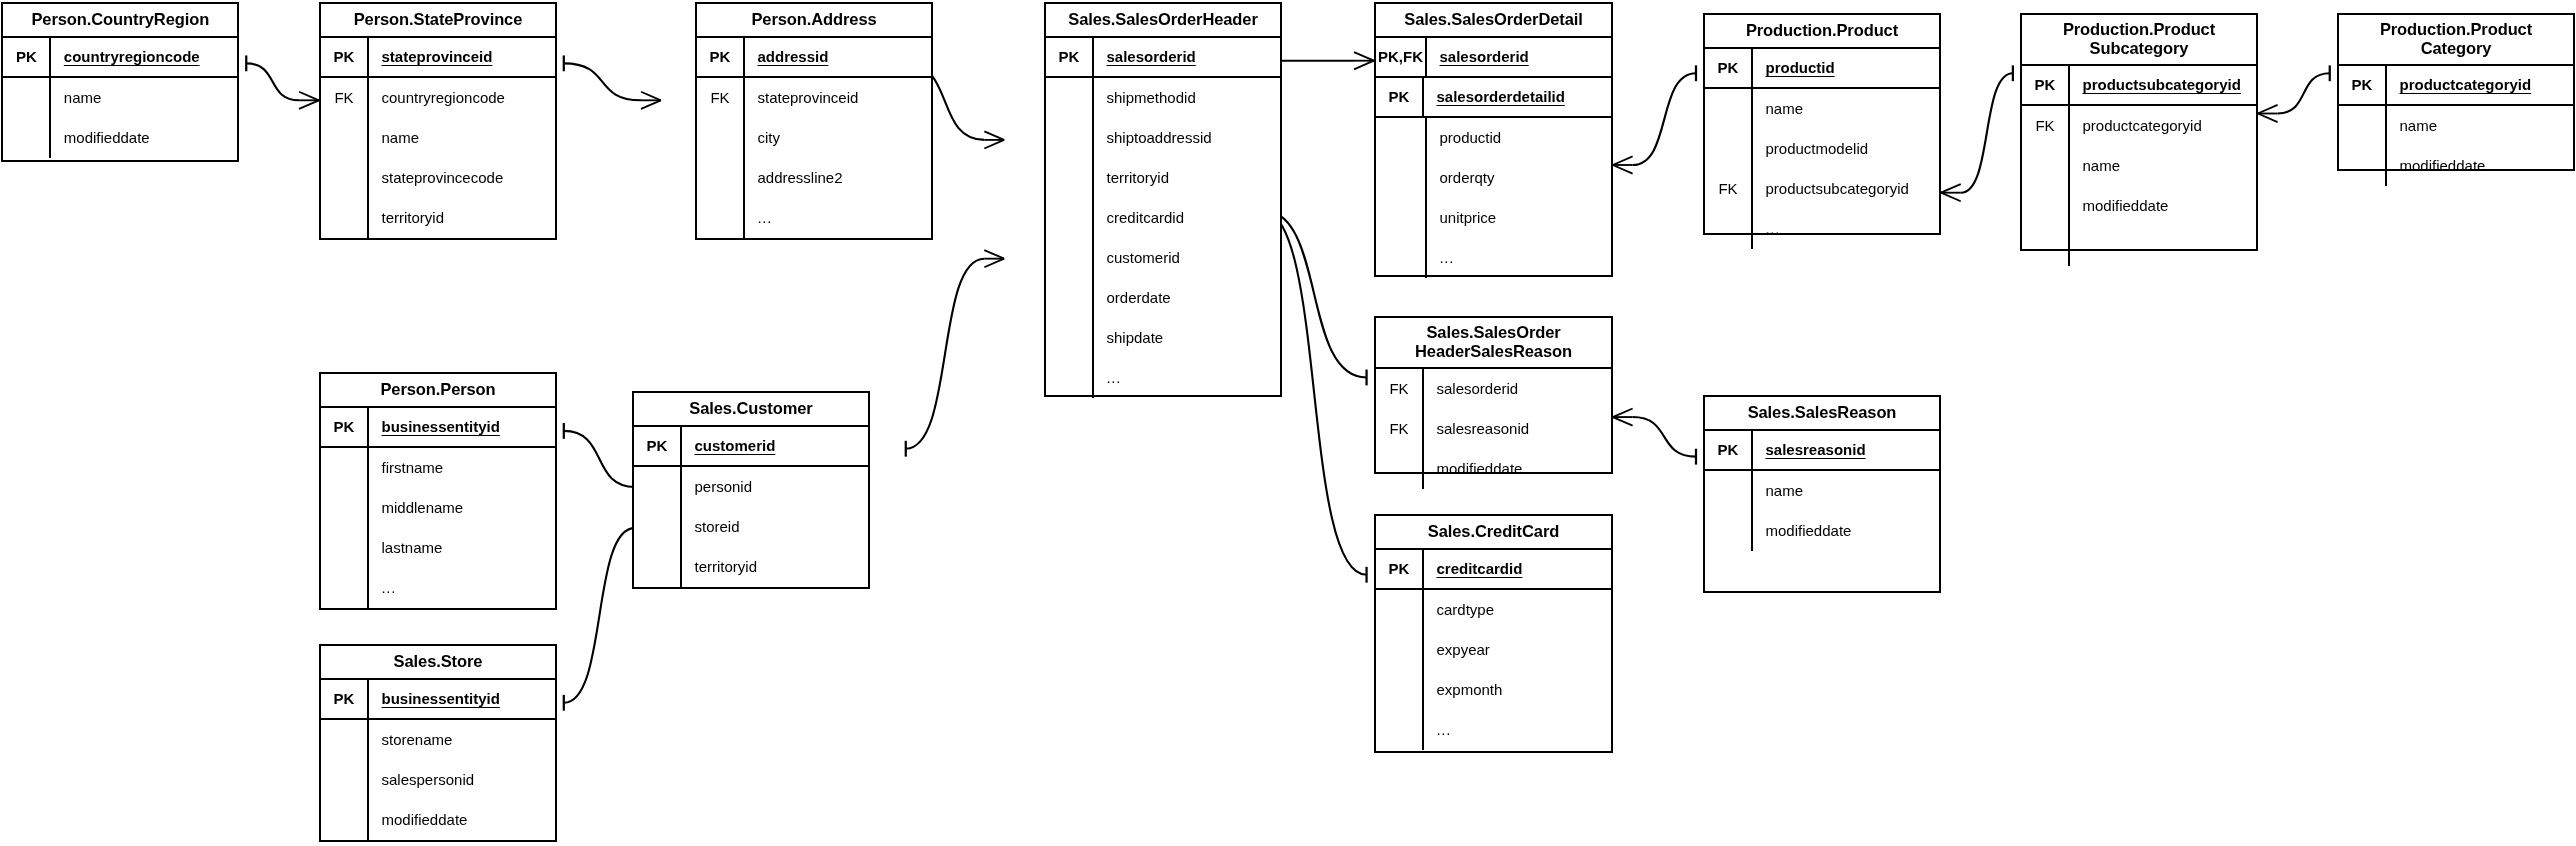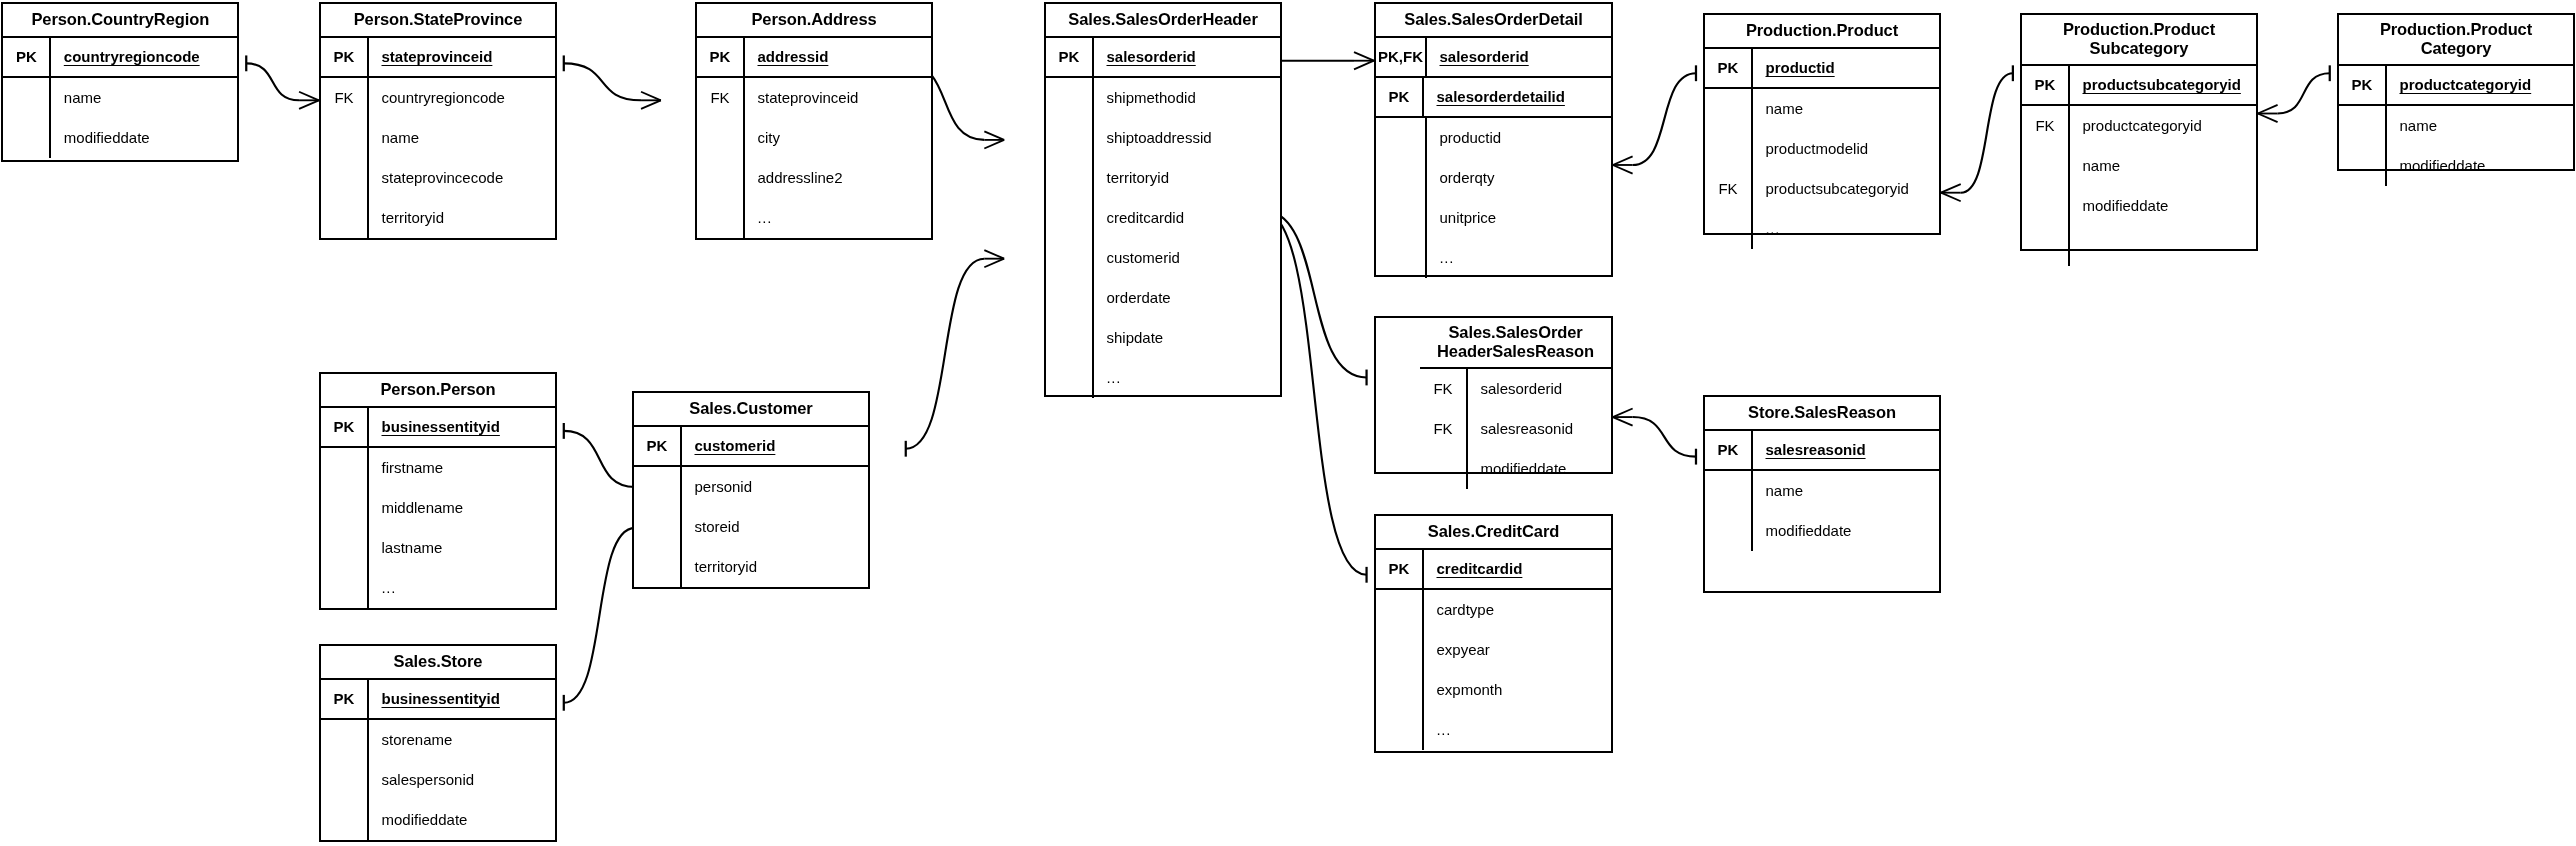--- a/index.html
+++ b/index.html
@@ -495,21 +495,21 @@
           <div class="attr-row">
             <div class="key-cell"></div>
             <div class="name-cell">salespersonid</div>
           </div>
           <div class="attr-row">
             <div class="key-cell"></div>
             <div class="name-cell">modifieddate</div>
           </div>
         </div>
       </div>
-      <div class="entity" style="left: 1374px; top: 316px; width: 239px; height: 158px; padding-left: 44px;">
+      <div class="entity" style="left: 1374px; top: 316px; width: 239px; height: 158px;">
         <div class="ent-title two-line">
           <div>Sales.SalesOrder</div>
           <div>HeaderSalesReason</div>
         </div>
         <div class="rowgroup">
           <div class="row pkrow nosep">
             <div class="key-cell">FK</div>
             <div class="name-cell">salesorderid</div>
           </div>
         </div>
@@ -519,21 +519,21 @@
             <div class="name-cell">salesreasonid</div>
           </div>
           <div class="attr-row">
             <div class="key-cell"></div>
             <div class="name-cell">modifieddate</div>
           </div>
         </div>
       </div>
       <div class="entity" style="left: 1703px; top: 395px; width: 238px; height: 198px;">
         <div class="ent-title">
-          <div>Store.SalesReason</div>
+          <div>Sales.SalesReason</div>
         </div>
         <div class="rowgroup">
           <div class="row pkrow">
             <div class="key-cell bold">PK</div>
             <div class="name-cell pk">salesreasonid</div>
           </div>
         </div>
         <div class="attrs">
           <div class="attr-row">
             <div class="key-cell"></div>

